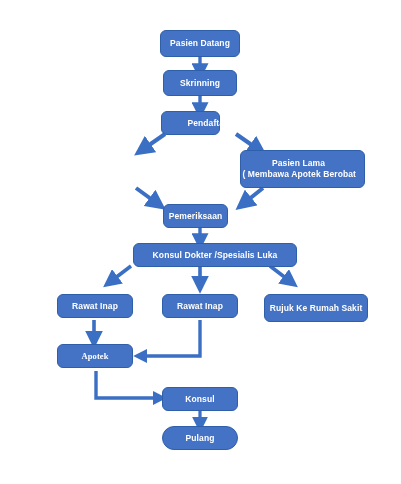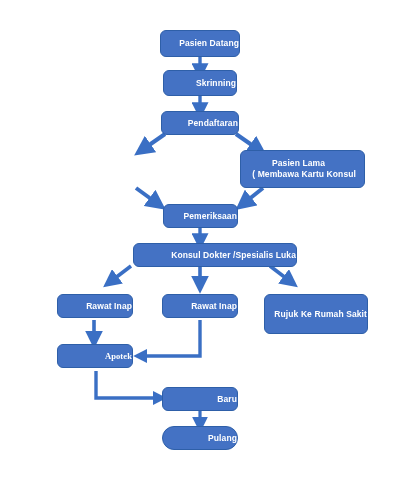--- a/index.html
+++ b/index.html
@@ -32,21 +32,21 @@
     border: 1px solid #2E5FA8;
     border-radius: 6px;
     color: #FFFFFF;
     font-family: "Liberation Sans", sans-serif;
     font-weight: bold;
     font-size: 8.5px;
     line-height: 11px;
     letter-spacing: 0.1px;
     display: flex;
     flex-direction: column;
-    align-items: flex-end;
+    align-items: center;
     justify-content: center;
     text-align: center;
     white-space: nowrap;
     z-index: 3;
   }
   .node .line2 {
     display: block;
   }
   .node.clip {
     justify-content: center;
@@ -100,55 +100,55 @@
   </svg>
 
   <div class="node" style="left:160px; top:30px; width:80px; height:27px;">
     <span>Pasien Datang</span>
   </div>
 
   <div class="node" style="left:163px; top:70px; width:74px; height:26px;border-radius:6px;">
     <span>Skrinning</span>
   </div>
 
-  <div class="node" style="left:161px; top:111px; width:78px; height:24px;padding-left:44px;">
+  <div class="node" style="left:161px; top:111px; width:59px; height:24px;padding-left:44px;">
     <span>Pendaftaran</span>
   </div>
 
 
   <div class="node clip" style="left:240px; top:150px; width:125px; height:38px; align-items:flex-end; padding-right:8px;">
     <span style="align-self:center;">Pasien Lama</span>
-    <span class="line2">( Membawa Kartu Konsul</span>
+    <span class="line2">( Membawa Apotek Berobat</span>
   </div>
 
-  <div class="node" style="left:163px; top:204px; width:75px; height:24px;">
+  <div class="node" style="left:163px; top:204px; width:65px; height:24px;">
     <span>Pemeriksaan</span>
   </div>
 
   <div class="node" style="left:133px; top:243px; width:164px; height:24px;">
     <span>Konsul Dokter /Spesialis Luka</span>
   </div>
 
   <div class="node" style="left:57px; top:294px; width:76px; height:24px;">
     <span>Rawat Inap</span>
   </div>
 
   <div class="node" style="left:162px; top:294px; width:76px; height:24px;">
     <span>Rawat Inap</span>
   </div>
 
-  <div class="node" style="left:264px; top:294px; width:104px; height:40px;">
+  <div class="node" style="left:264px; top:294px; width:104px; height:28px;">
     <span>Rujuk Ke Rumah Sakit</span>
   </div>
 
   <div class="node" style="left:57px; top:344px; width:76px; height:24px;font-family:Liberation Serif, serif;">
     <span>Apotek</span>
   </div>
 
   <div class="node" style="left:162px; top:387px; width:76px; height:24px;">
-    <span>Baru</span>
+    <span>Konsul</span>
   </div>
 
   <div class="node" style="left:162px; top:426px; width:76px; height:24px;border-radius:12px;">
     <span>Pulang</span>
   </div>
 
 </div>
 
 </body></html>

